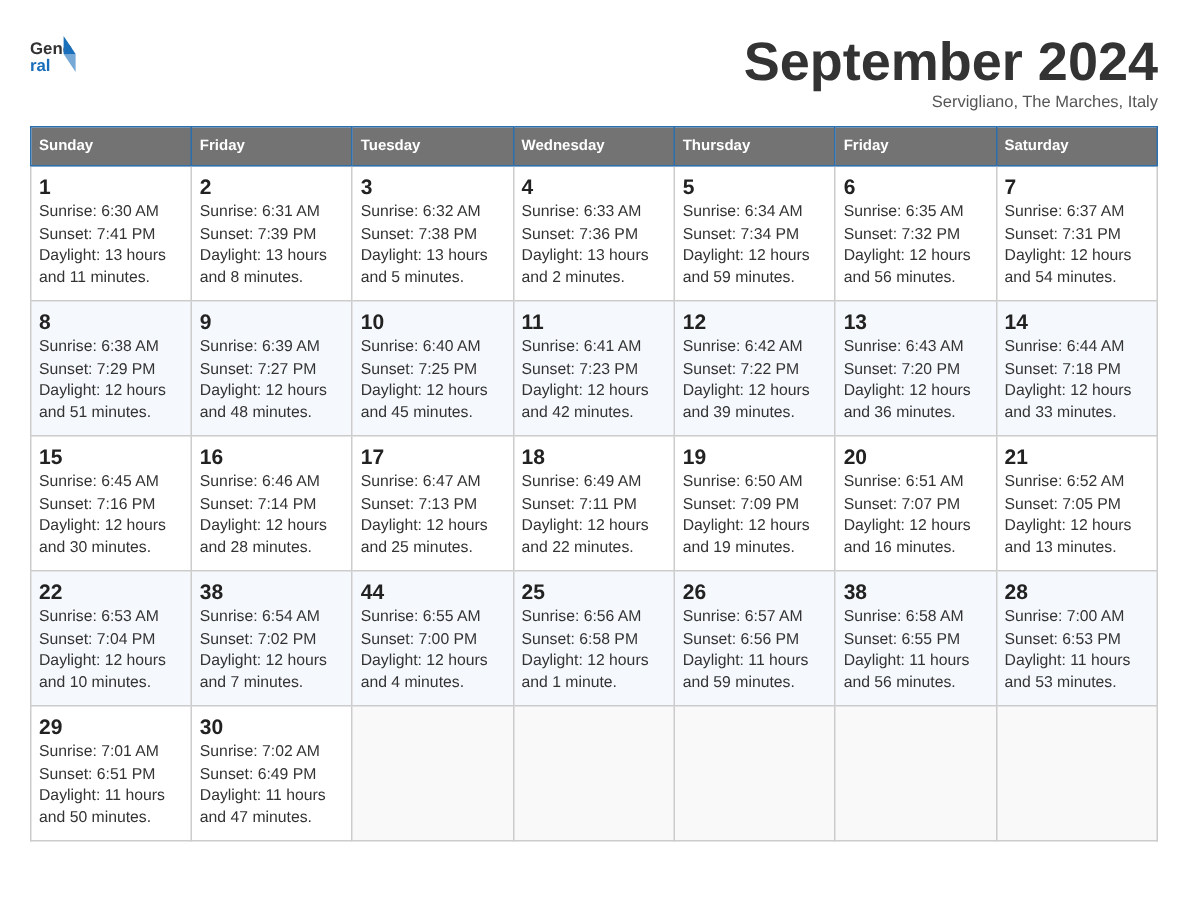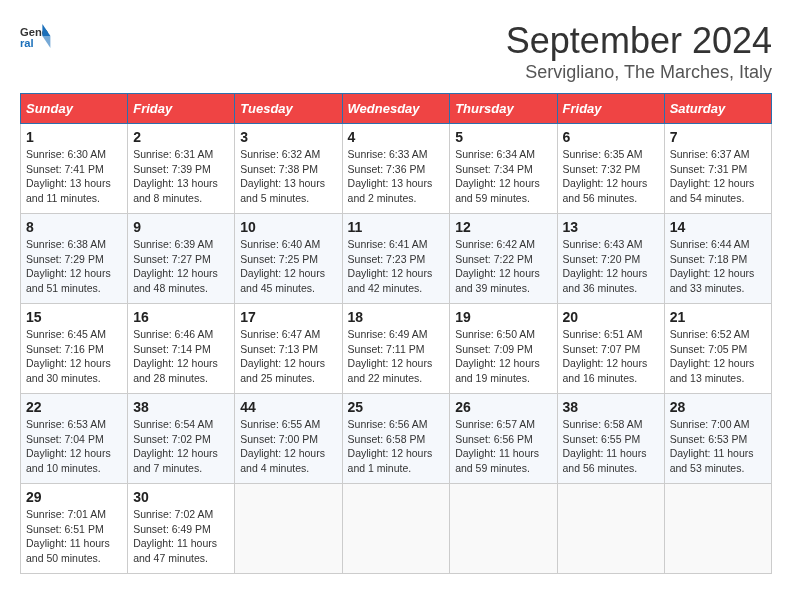--- a/index.html
+++ b/index.html
@@ -23,41 +23,40 @@
     }
     .logo-icon {
       width: 32px;
       height: 32px;
     }
     .title-block {
       text-align: right;
     }
     .month-title {
       font-size: 36px;
-      font-weight: normal;
+      font-weight: bold;
       color: #333;
     }
     .subtitle {
-      font-size: 18px;
+      font-size: 11px;
       color: #555;
     }
     table {
       width: 100%;
       border-collapse: collapse;
       font-size: 11px;
     }
     thead tr th {
-      background-color: #ef4444;
+      background-color: #737373;
       color: #fff;
       padding: 7px 5px;
       text-align: left;
-      font-size: 13px;
+      font-size: 10px;
       font-weight: bold;
       border: 1px solid #2c6fad;
-      font-style: italic;
     }
     tbody tr td {
       border: 1px solid #ccc;
       vertical-align: top;
       padding: 5px;
       width: 108px;
       height: 90px;
       background: #fff;
     }
     tbody tr:nth-child(even) td {

